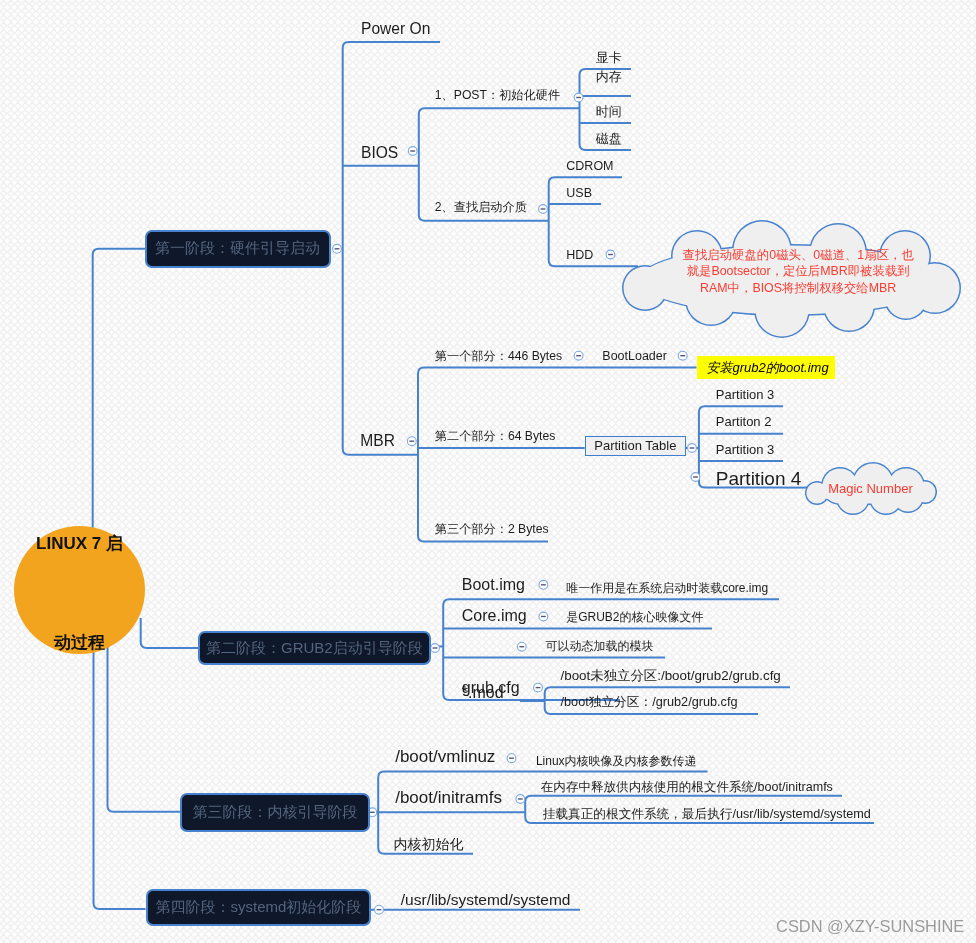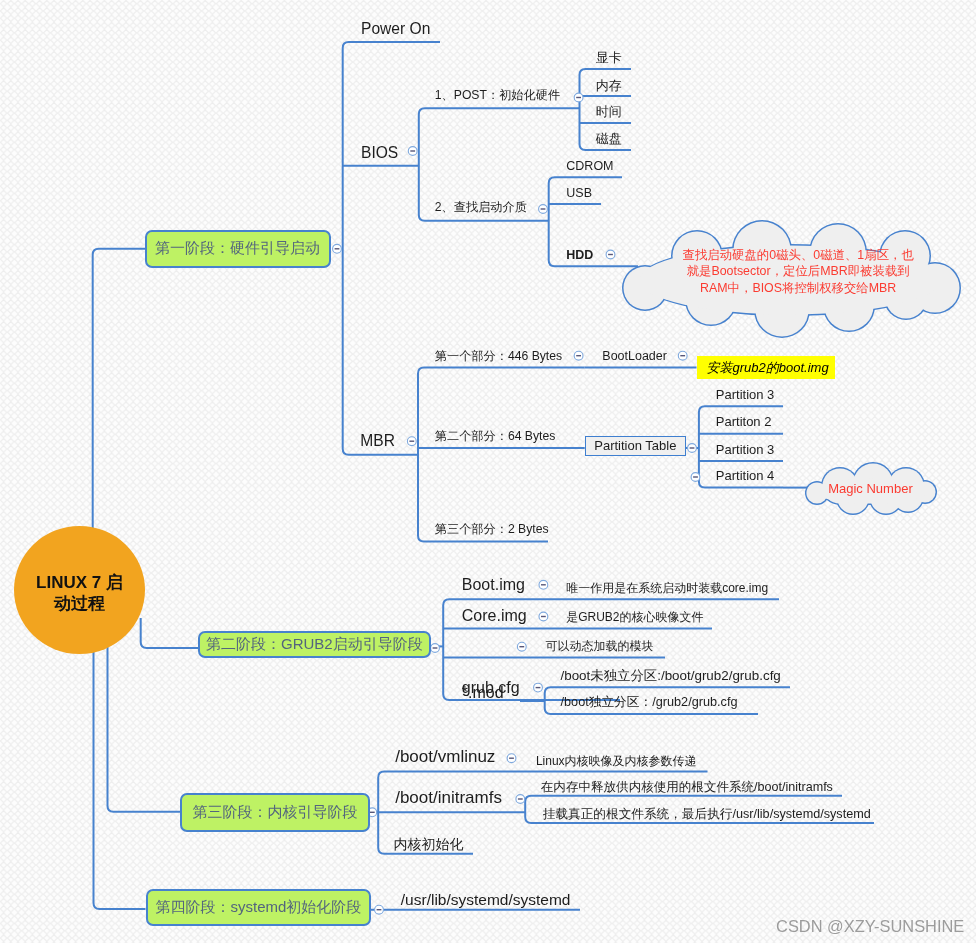--- a/index.html
+++ b/index.html
@@ -2,21 +2,21 @@
 <html><head>
 <meta charset="utf-8">
 <title>LINUX 7 Boot Process Mind Map</title>
 <style>
   html,body{margin:0;padding:0;background:#ffffff;}
   body{width:976px;height:943px;overflow:hidden;
        font-family:"Liberation Sans","DejaVu Sans",sans-serif;}
   #canvas{position:relative;width:976px;height:943px;overflow:hidden;background:#fff;}
   #bgsvg,#lines,#clouds{position:absolute;left:0;top:0;}
   .nd{position:absolute;white-space:nowrap;color:#1d1d1d;line-height:1.1;}
-  .stage{position:absolute;box-sizing:border-box;background:#bef264;
+  .stage{position:absolute;box-sizing:border-box;background:#0f172a;
          border:2px solid #4782CE;border-radius:7px;
          display:flex;align-items:center;justify-content:center;
          color:#53657e;font-size:15px;}
   #root{position:absolute;border-radius:50%;background:#F2A41F;
         display:flex;flex-direction:column;align-items:center;justify-content:center;
         color:#111;font-weight:bold;font-size:17px;line-height:20.8px;padding-top:8px;box-sizing:border-box;}
   .rbox{position:absolute;box-sizing:border-box;background:#F0F0F0;
         border:1.3px solid #3F7FD0;display:flex;align-items:center;justify-content:center;
         font-size:13px;color:#1d1d1d;}
   .hl{position:absolute;background:#FFFF00;display:flex;align-items:center;
@@ -204,53 +204,53 @@
           <circle cx="908" cy="497" r="14.6"></circle>
           <circle cx="886" cy="498" r="15.6"></circle>
           <circle cx="853" cy="498" r="15.6"></circle>
           <ellipse cx="871" cy="491" rx="56.6" ry="12.6"></ellipse>
         </g>
       </g>
 </svg>
   <div class="stage" style="left:144.5px;top:229.5px;width:186px;height:38px;">
       <span>第一阶段：硬件引导启动</span>
     </div>
-  <div class="stage" style="left:197.6px;top:631.1px;width:233.5px;height:27px;">
+  <div class="stage" style="left:197.6px;top:631.1px;width:233.5px;height:34px;">
       <span>第二阶段：GRUB2启动引导阶段</span>
     </div>
   <div class="stage" style="left:180px;top:793px;width:190px;height:38.5px;">
       <span>第三阶段：内核引导阶段</span>
     </div>
   <div class="stage" style="left:145.7px;top:888.5px;width:225.5px;height:37.5px;">
       <span>第四阶段：systemd初始化阶段</span>
     </div>
-  <div id="root" style="left:14px;top:526px;width:131px;height:128px;">
+  <div id="root" style="left:14px;top:526px;width:131px;height:128px;justify-content:space-between;">
       <span>LINUX 7 启</span>
       <span>动过程</span>
     </div>
   <div class="nd" style="left:361px;top:19.5px;font-size:15.6px;">Power On</div>
   <div class="nd" style="left:361px;top:143.5px;font-size:15.6px;">BIOS</div>
   <div class="nd" style="left:434.8px;top:88.5px;font-size:12.2px;">1、POST：初始化硬件</div>
   <div class="nd" style="left:595.8px;top:50.5px;font-size:13px;">显卡</div>
-  <div class="nd" style="left:595.8px;top:79px;font-size:13px;">内存</div>
+  <div class="nd" style="left:595.8px;top:70px;font-size:13px;">内存</div>
   <div class="nd" style="left:595.8px;top:104.5px;font-size:13px;">时间</div>
   <div class="nd" style="left:595.8px;top:131.5px;font-size:13px;">磁盘</div>
   <div class="nd" style="left:434.8px;top:200.5px;font-size:12.2px;">2、查找启动介质</div>
   <div class="nd" style="left:566.3px;top:159.5px;font-size:12.5px;">CDROM</div>
   <div class="nd" style="left:566.3px;top:186.5px;font-size:12.5px;">USB</div>
-  <div class="nd" style="left:566.3px;top:248.5px;font-size:12.5px;font-weight:bold;">HDD</div>
+  <div class="nd" style="left:566.3px;top:248.5px;font-size:12.5px;">HDD</div>
   <div class="nd" style="left:360.3px;top:432px;font-size:15.6px;">MBR</div>
   <div class="nd" style="left:434.8px;top:349.5px;font-size:12.2px;">第一个部分：446 Bytes</div>
   <div class="nd" style="left:434.8px;top:429.5px;font-size:12.2px;">第二个部分：64 Bytes</div>
   <div class="nd" style="left:434.8px;top:523px;font-size:12.2px;">第三个部分：2 Bytes</div>
   <div class="nd" style="left:602.3px;top:349.5px;font-size:12.5px;">BootLoader</div>
   <div class="nd" style="left:715.8px;top:387.5px;font-size:13px;">Partition 3</div>
   <div class="nd" style="left:715.8px;top:415px;font-size:13px;">Partiton 2</div>
   <div class="nd" style="left:715.8px;top:442.5px;font-size:13px;">Partition 3</div>
-  <div class="nd" style="left:715.8px;top:469px;font-size:13px;">Partition 4</div>
+  <div class="nd" style="left:715.8px;top:469px;font-size:19px;">Partition 4</div>
   <div class="hl" style="left:696.5px;top:356px;width:138.5px;height:23px;font-style:italic;">
       <span>安装grub2的boot.img</span>
     </div>
   <div class="rbox" style="left:584.7px;top:435.7px;width:101.3px;height:20px;">
       <span>Partition Table</span>
     </div>
   <div class="nd" style="left:461.8px;top:576px;font-size:16px;">Boot.img</div>
   <div class="nd" style="left:461.8px;top:606.5px;font-size:16px;">Core.img</div>
   <div class="nd" style="left:461.8px;top:635.5px;font-size:16px;margin-top:48px;">*.mod</div>
   <div class="nd" style="left:461.8px;top:679px;font-size:16px;">grub.cfg</div>

